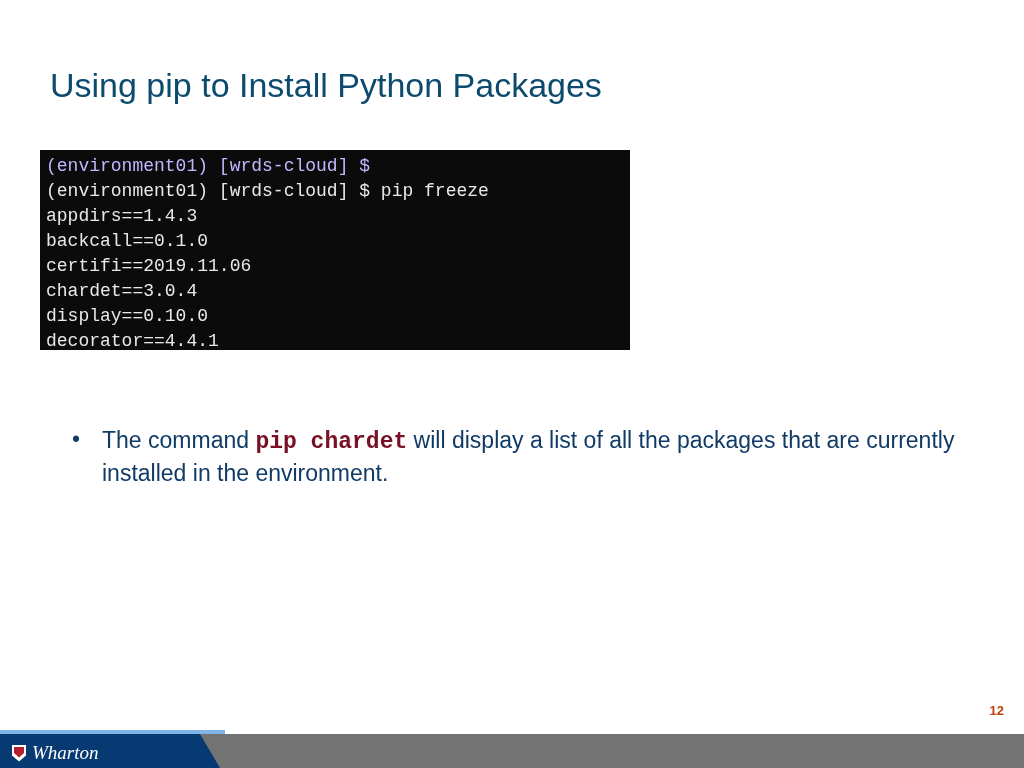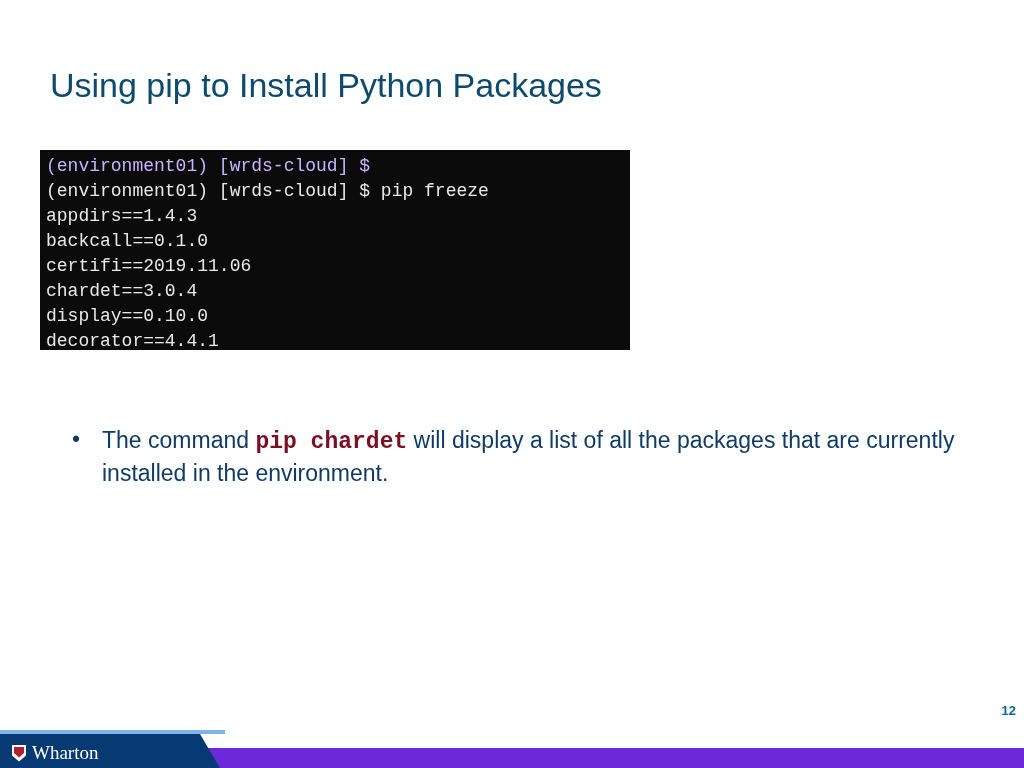--- a/index.html
+++ b/index.html
@@ -57,34 +57,35 @@
     color: #0f3b66;
     font-size: 23px;
   }
   .cmd-code {
     font-family: "Courier New", monospace;
     font-weight: bold;
     color: #7a1026;
   }
   .page-number {
     position: absolute;
-    right: 8px;
+    right: 20px;
     bottom: 50px;
-    color: #0369a1;
+    color: #c2410c;
     font-size: 13px;
     font-weight: bold;
     margin-top: 41px;
   }
   .footer {
     position: absolute;
     left: 0;
     bottom: 0;
     width: 100%;
-    height: 20px;
-    background: #6d28d9;
+    height: 34px;
+    background: #737373;
+    font-style: italic;
   }
   .footer-accent {
     position: absolute;
     left: 0;
     bottom: 0;
     height: 34px;
     width: 200px;
     background: #073a72;
   }
   .footer-accent::after {

